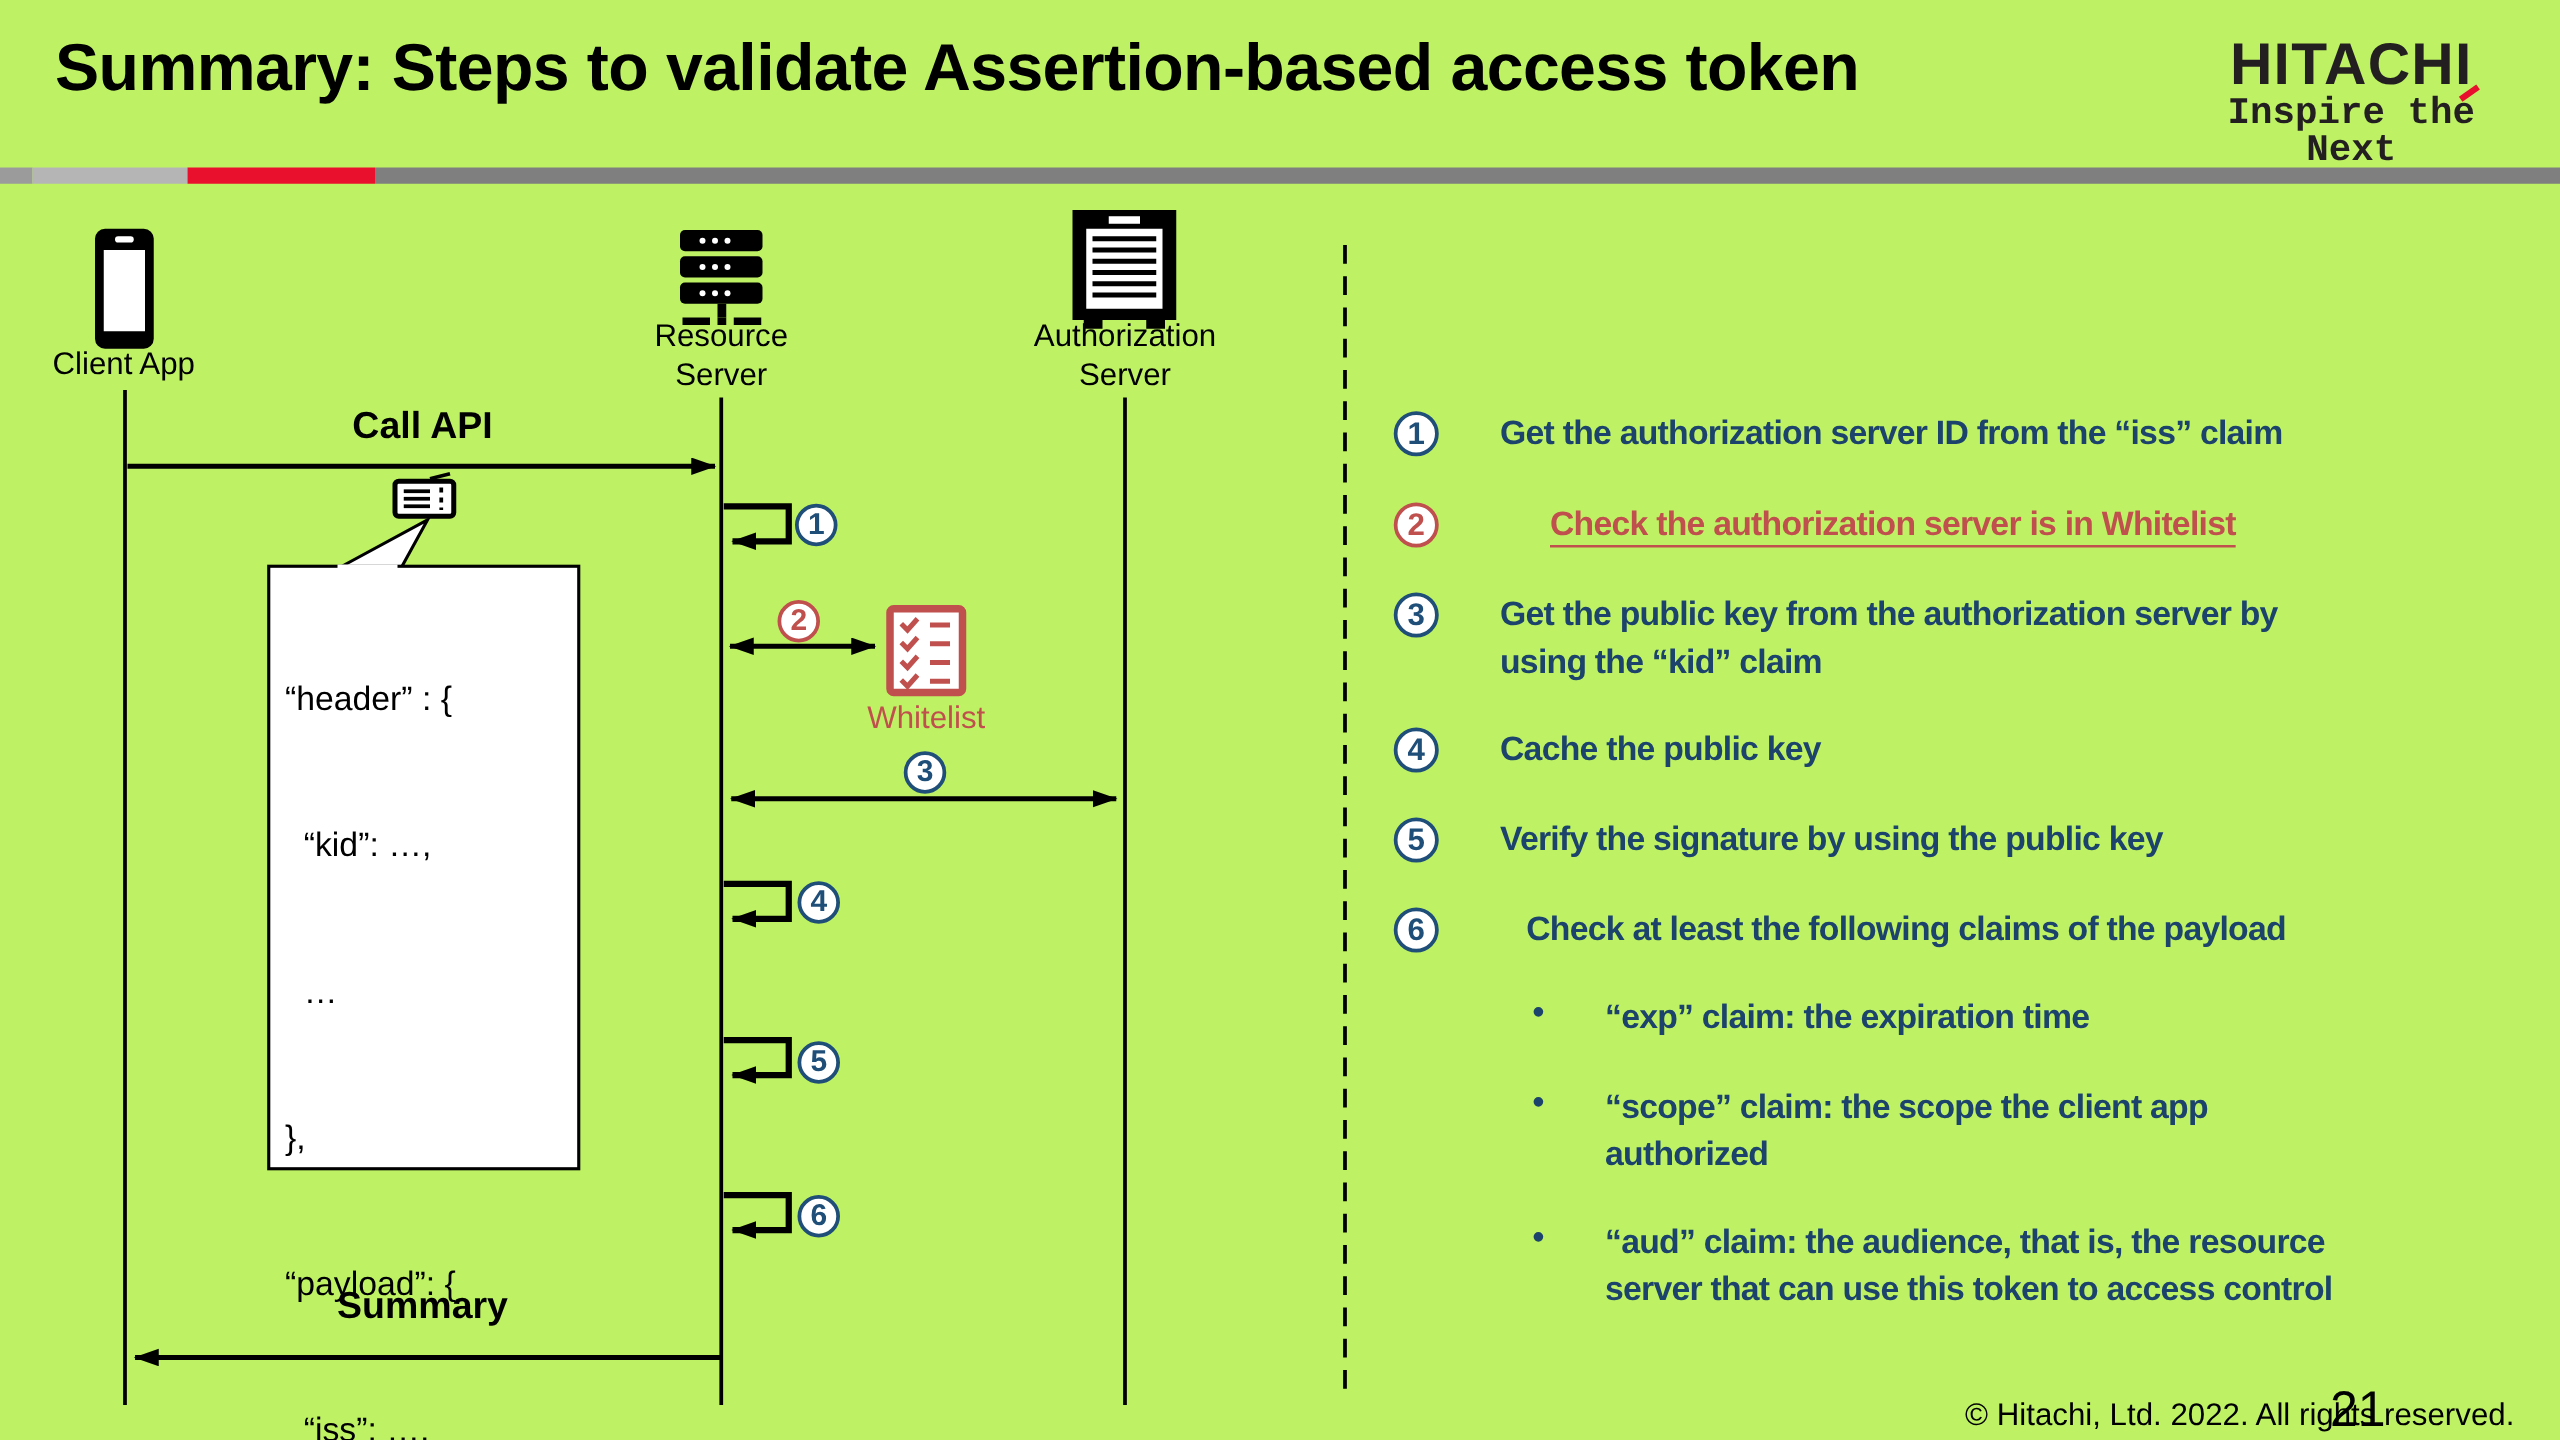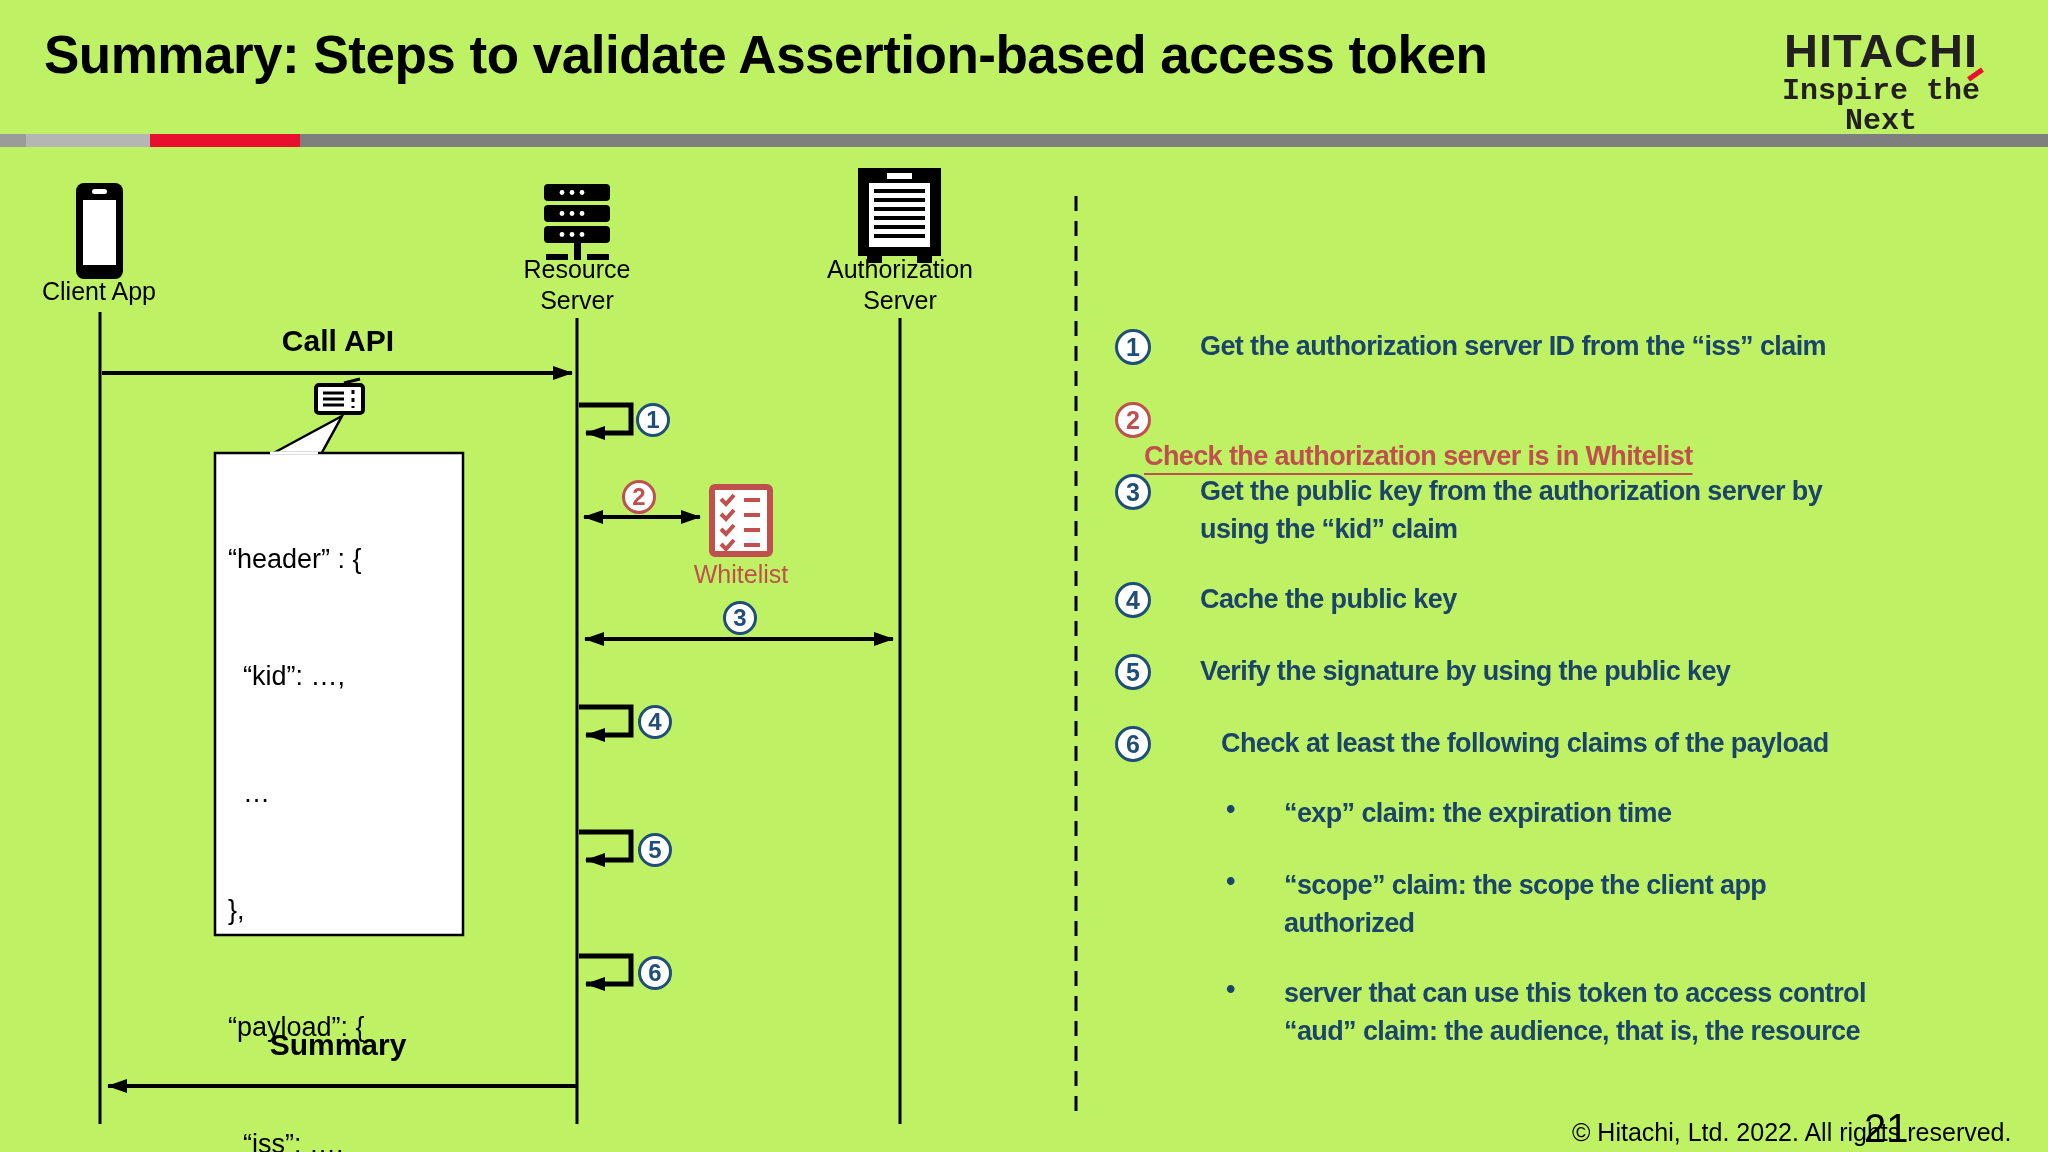--- a/index.html
+++ b/index.html
@@ -211,21 +211,21 @@
   <div class="abs num-circle" style="left:1115px;top:329px;">
       <span>1</span>
     </div>
   <div class="abs step-text" style="left:1200px;top:327px;">
     <div class="line">Get the authorization server ID from the “iss” claim</div>
   </div>
 
   <div class="abs num-circle red" style="left:1115px;top:402px;">
       <span>2</span>
     </div>
-  <div class="abs step-text red-step" style="left:1144px;top:400px;margin-top:37px;">
+  <div class="abs step-text red-step" style="left:1240px;top:400px;">
     <div class="line">Check the authorization server is in Whitelist</div>
   </div>
 
   <div class="abs num-circle" style="left:1115px;top:474px;">
       <span>3</span>
     </div>
   <div class="abs step-text" style="left:1200px;top:472px;">
     <div class="line">Get the public key from the authorization server by</div>
     <div class="line">using the “kid” claim</div>
   </div>
@@ -257,19 +257,19 @@
   </div>
 
   <div class="abs bullet-dot" style="left:1226px;top:866px;">•</div>
   <div class="abs step-text" style="left:1284px;top:866px;">
     <div class="line">“scope” claim: the scope the client app</div>
     <div class="line">authorized</div>
   </div>
 
   <div class="abs bullet-dot" style="left:1226px;top:974px;">•</div>
   <div class="abs step-text" style="left:1284px;top:974px;">
+    <div class="line">“aud” claim: the audience, that is, the resource</div>
     <div class="line">server that can use this token to access control</div>
-    <div class="line">“aud” claim: the audience, that is, the resource</div>
   </div>
 
   <div class="abs footer-copy">© Hitachi, Ltd. 2022. All rights reserved.</div>
   <div class="abs footer-page">21</div>
 </div>
 
 </body></html>

